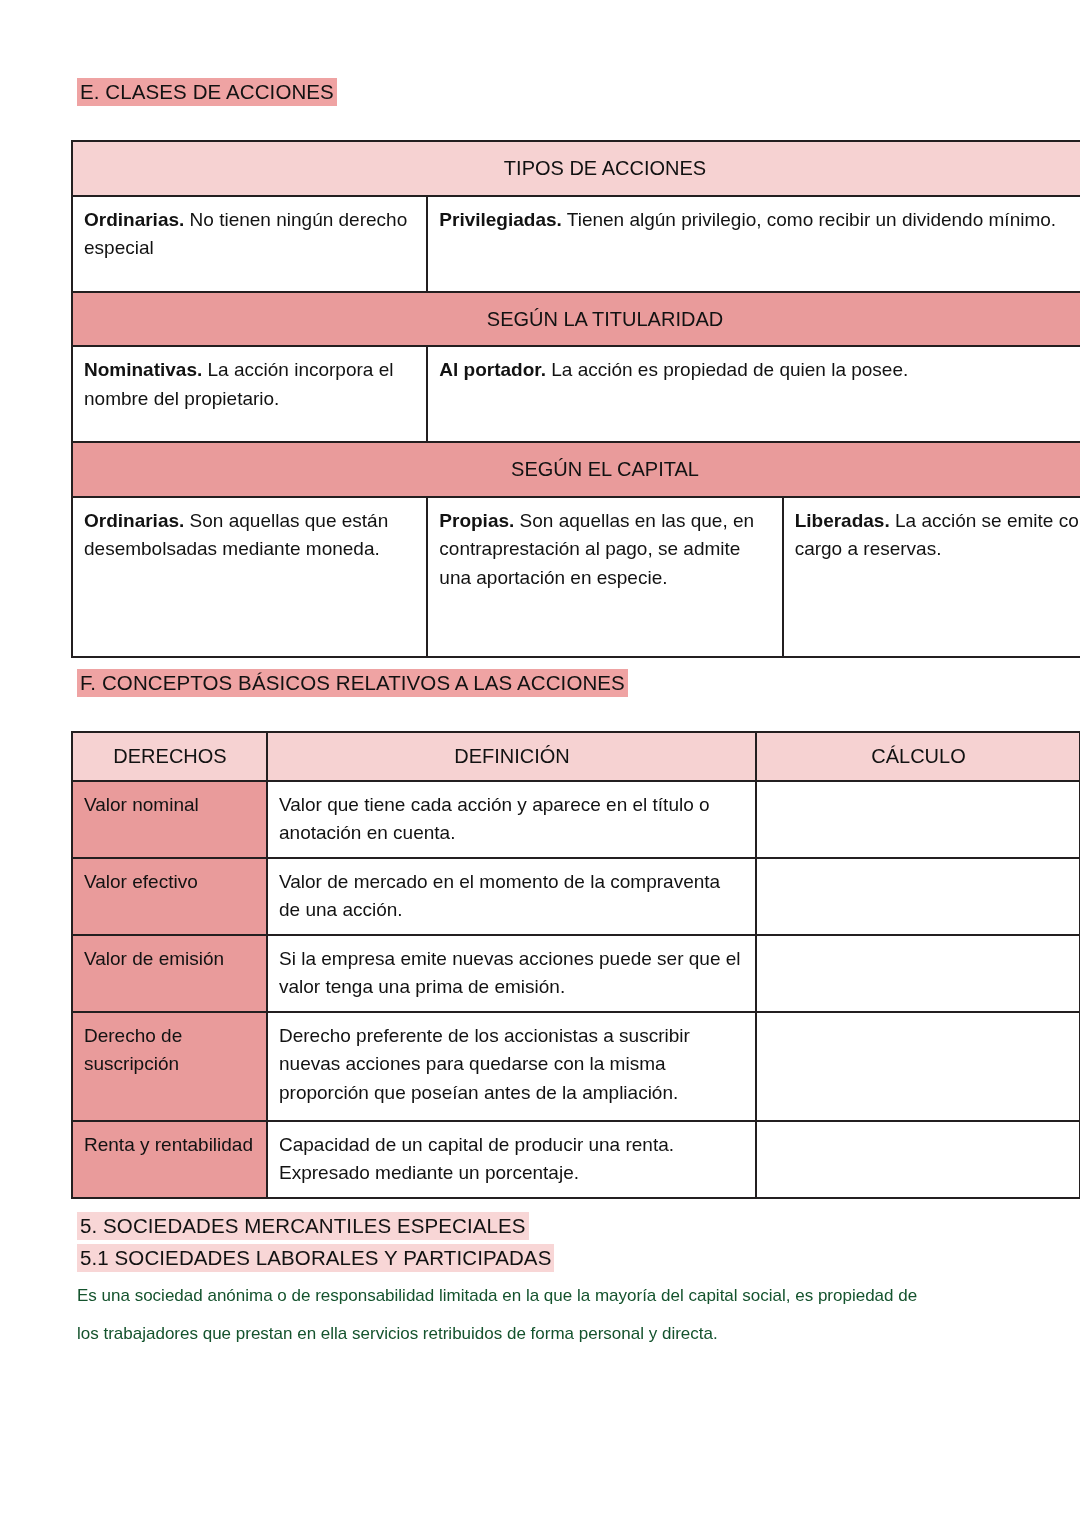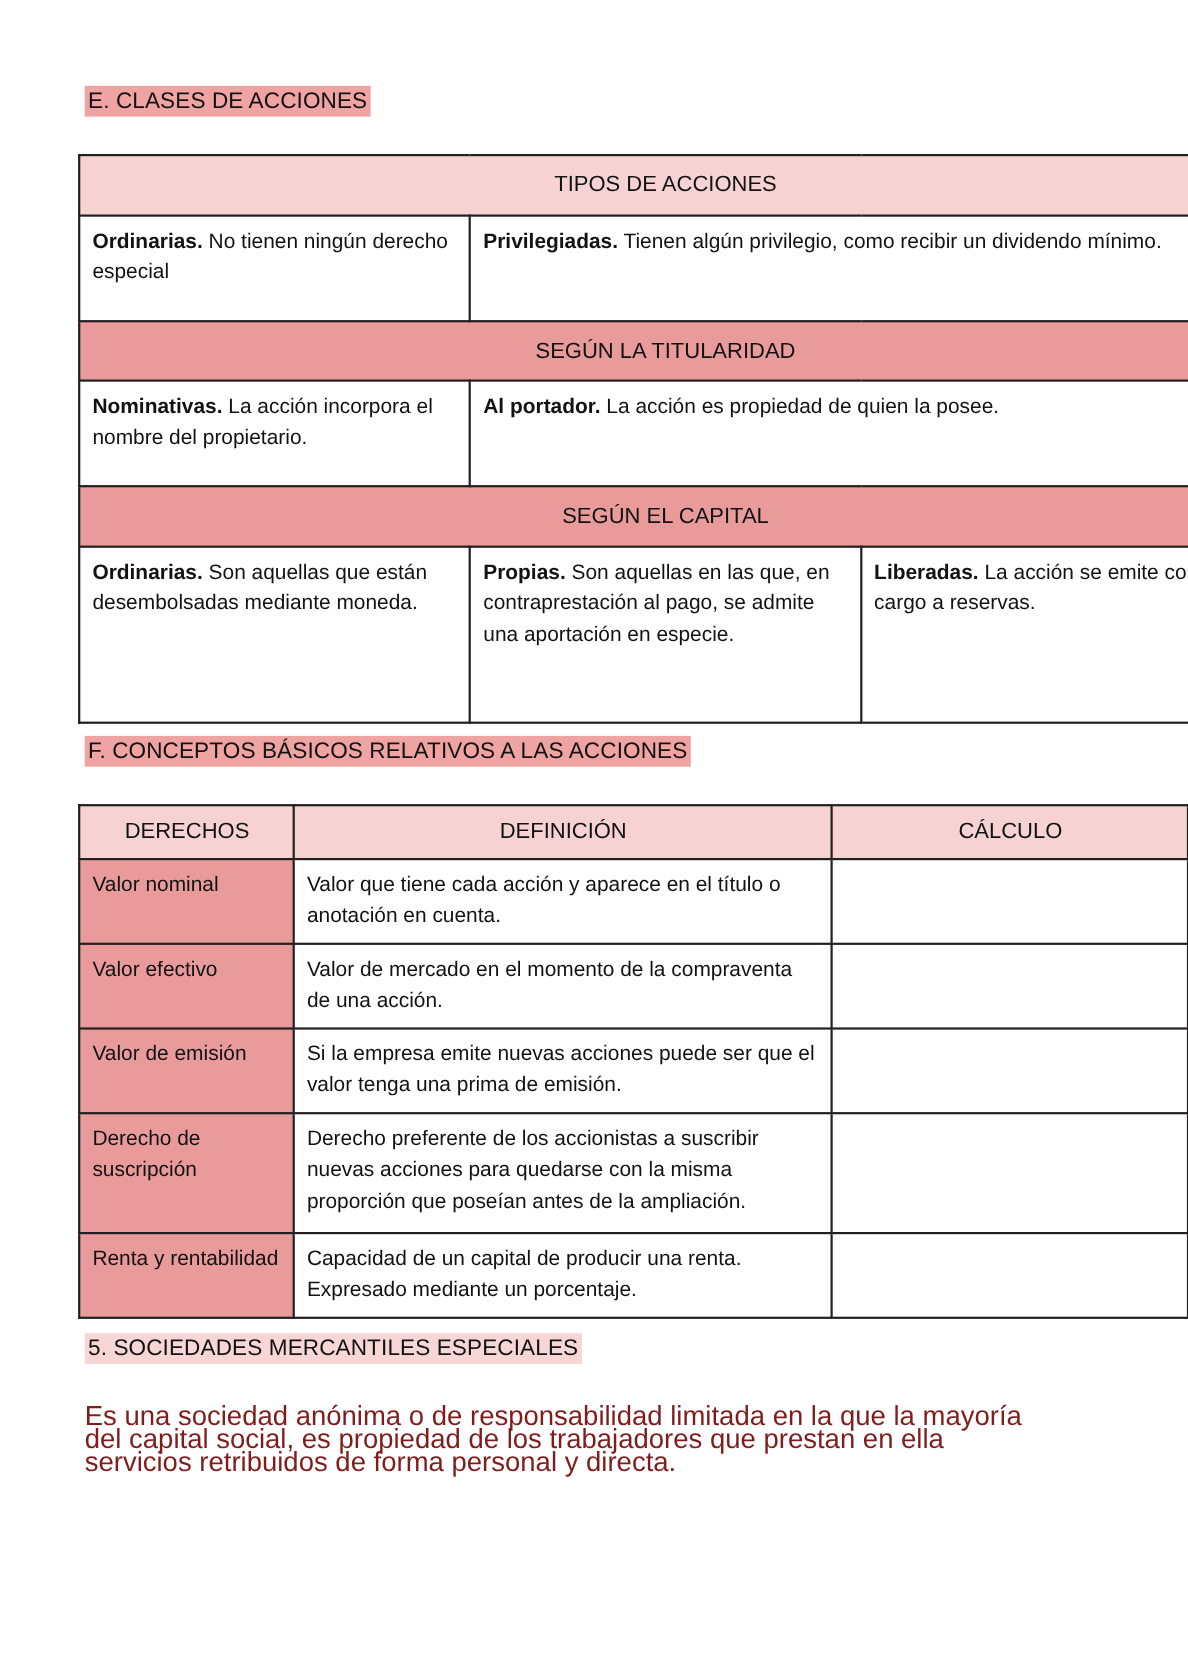--- a/index.html
+++ b/index.html
@@ -47,23 +47,23 @@
   #heading-f  { left: 77px;  top: 669px; }
   #heading-5  { left: 77px;  top: 1212px; }
   #heading-51 { left: 77px;  top: 1244px; }
 
   
   .paragraph {
     position: absolute;
     left: 77px;
     top: 1277px;
     width: 862px;
-    font-size: 25px;
-    line-height: 21px;
-    color: #7f1d1d;
+    font-size: 17px;
+    line-height: 38px;
+    color: #14532d;
     text-align: left;
   }
 
   
   .doc-table {
     position: absolute;
     border-collapse: collapse;
     table-layout: fixed;
     background: #ffffff;
   }
@@ -197,16 +197,17 @@
       </tr>
       <tr class="r2">
         <td class="concept col-concepto">Renta y rentabilidad</td>
         <td class="col-definicion">Capacidad de un capital de producir una renta. Expresado mediante un porcentaje.</td>
         <td class="blank col-calculo"></td>
       </tr>
     </tbody>
   </table>
 
   <div class="heading light" id="heading-5"><span class="hl">5. SOCIEDADES MERCANTILES ESPECIALES</span></div>
+  <div class="heading light" id="heading-51"><span class="hl">5.1 SOCIEDADES LABORALES Y PARTICIPADAS</span></div>
 
   <div class="paragraph">Es una sociedad anónima o de responsabilidad limitada en la que la mayoría del capital social, es propiedad de los trabajadores que prestan en ella servicios retribuidos de forma personal y directa.</div>
 
 </div>
 
 </body></html>

